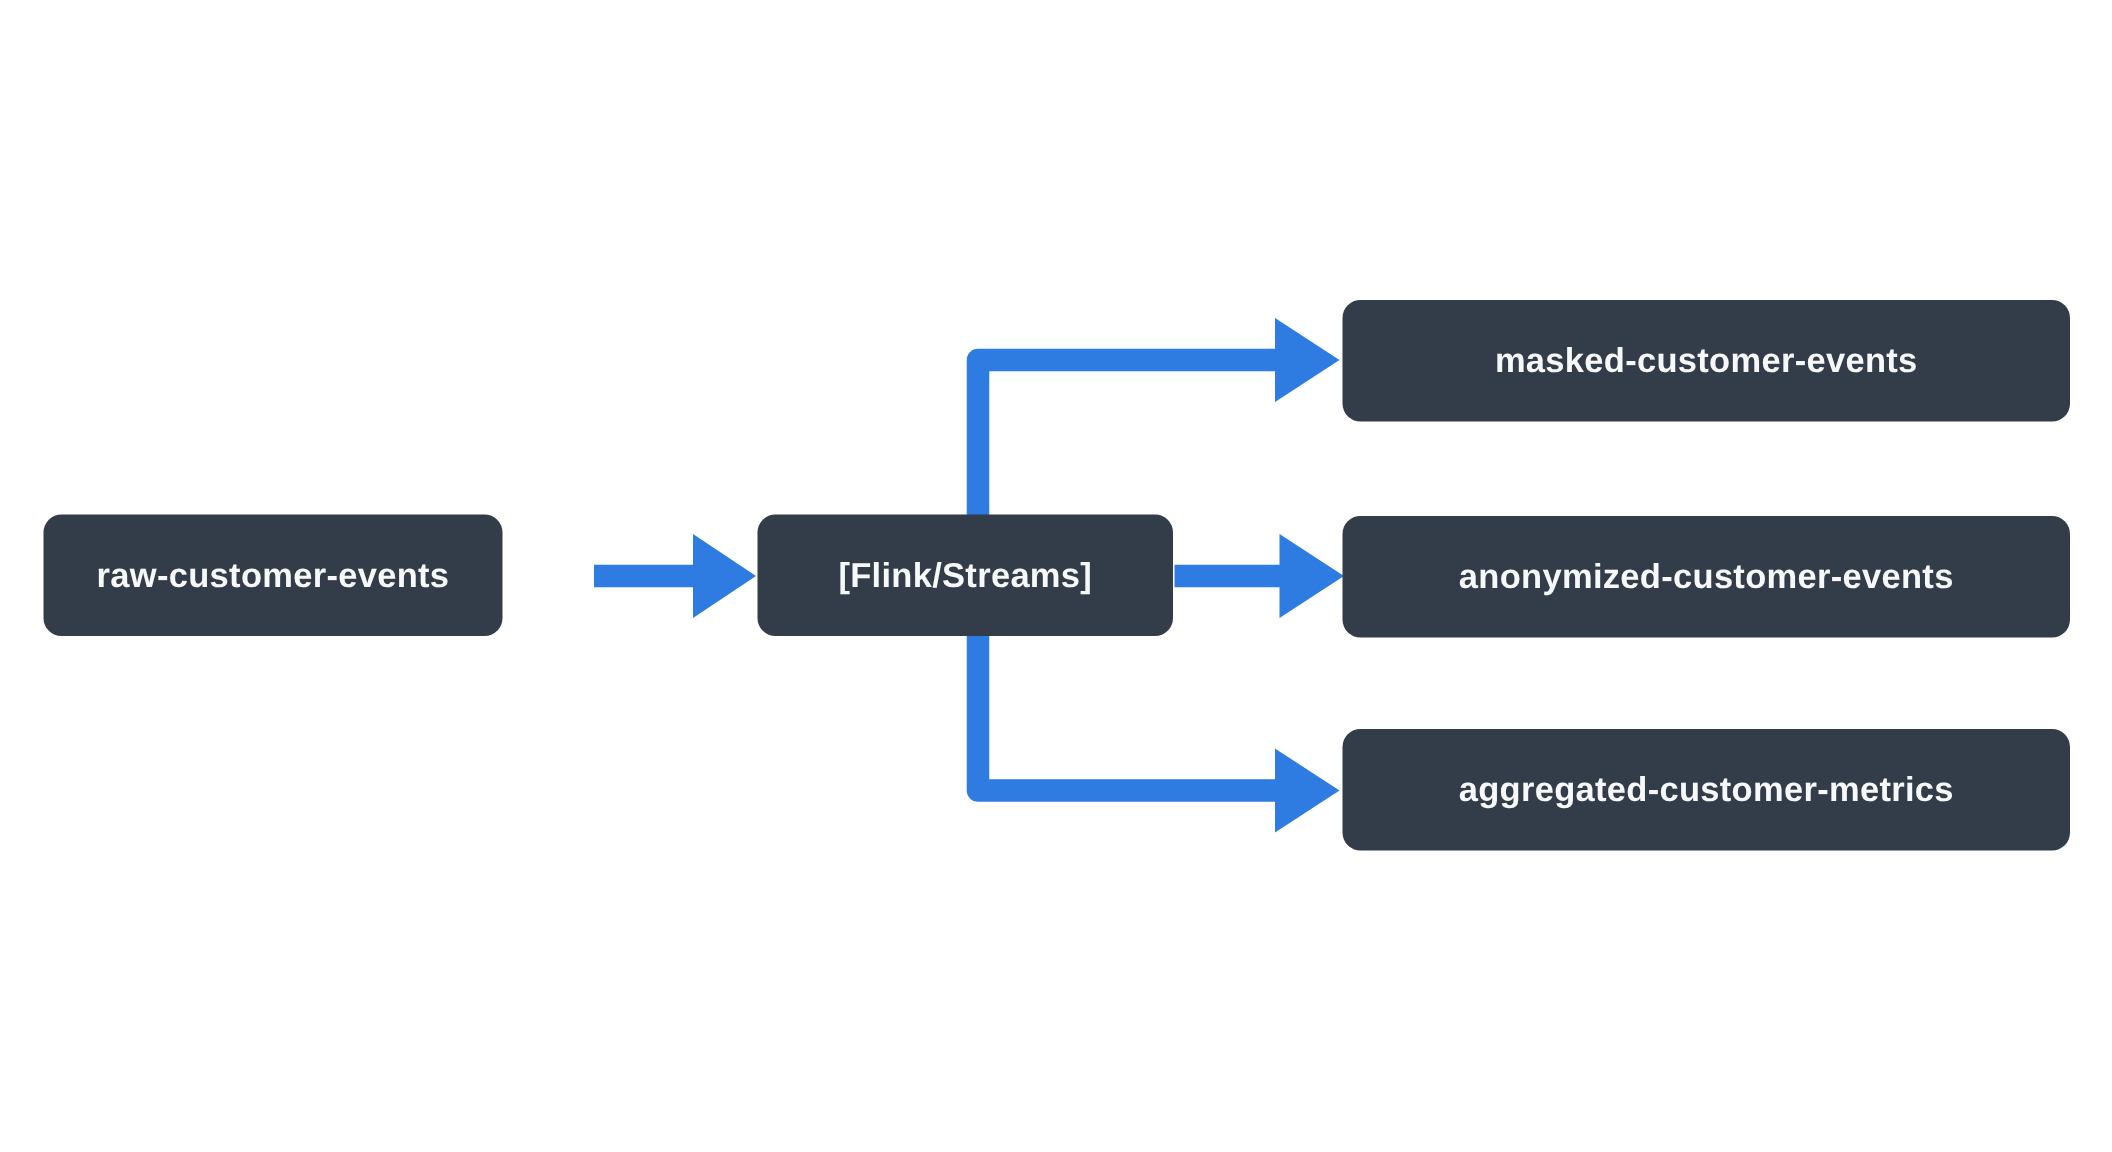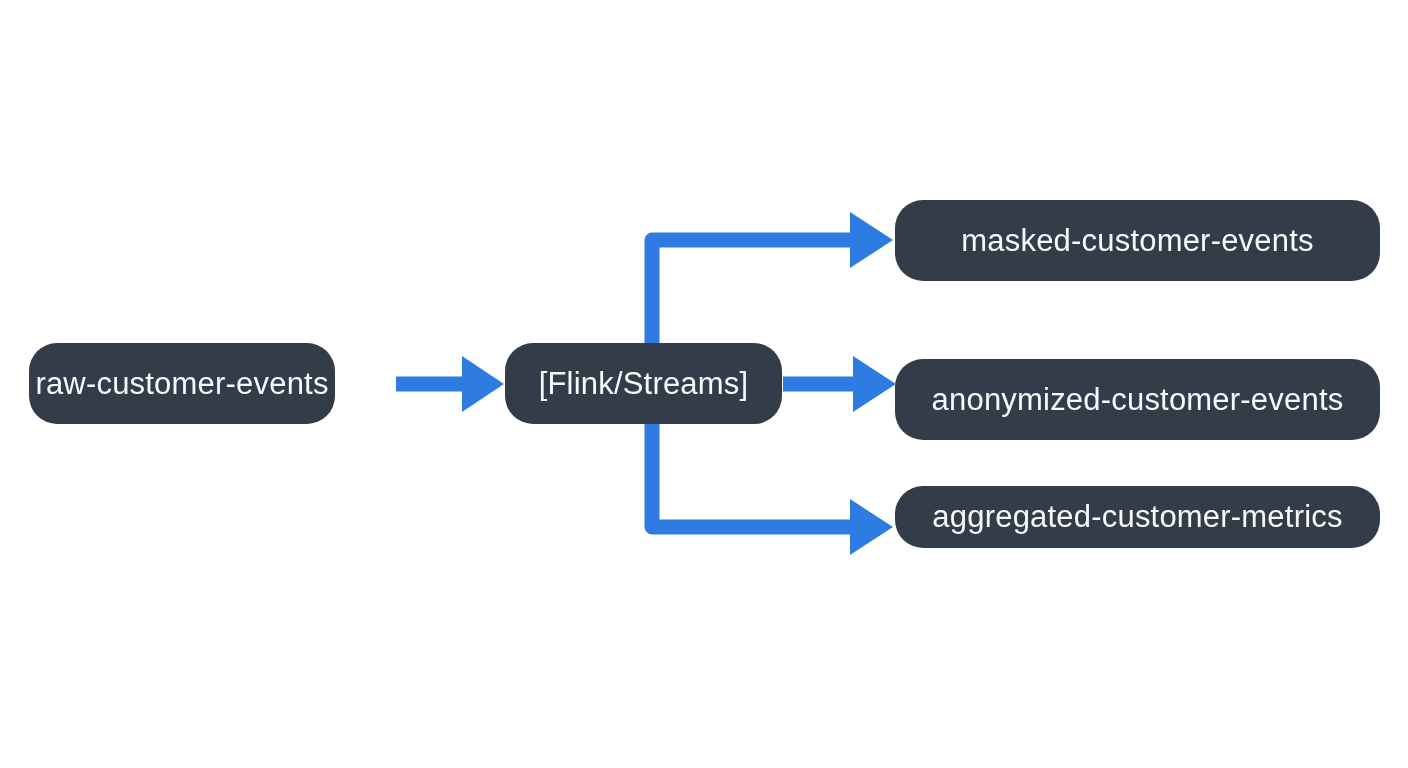--- a/index.html
+++ b/index.html
@@ -29,34 +29,34 @@
     stroke-width: 15;
     fill: none;
     stroke-linejoin: round;
     stroke-linecap: butt;
   }
   .edge-head { fill: var(--arrow); stroke: none; }
   .node {
     position: absolute;
     background: var(--node-fill);
     color: var(--node-text);
-    border-radius: 28px;
+    border-radius: 12px;
     display: flex;
     align-items: center;
     justify-content: center;
-    font-size: 31px;
-    font-weight: 400;
+    font-size: 23px;
+    font-weight: 700;
     letter-spacing: 0.2px;
     white-space: nowrap;
   }
   .node-raw        { left: 29px;  top: 343px; width: 306px; height: 81px; }
   .node-processor  { left: 505px; top: 343px; width: 277px; height: 81px; }
   .node-masked     { left: 895px; top: 200px; width: 485px; height: 81px; }
-  .node-anonymized { left: 895px; top: 359px; width: 485px; height: 81px; }
-  .node-aggregated { left: 895px; top: 486px; width: 485px; height: 62px; }
+  .node-anonymized { left: 895px; top: 344px; width: 485px; height: 81px; }
+  .node-aggregated { left: 895px; top: 486px; width: 485px; height: 81px; }
 </style>
 </head>
 <body>
 
 <div class="canvas">
 
   <svg class="edges-layer" viewBox="0 0 1408 768" xmlns="http://www.w3.org/2000/svg">
 
     <g>
       <line class="edge-line" x1="396" y1="384" x2="463" y2="384"></line>

